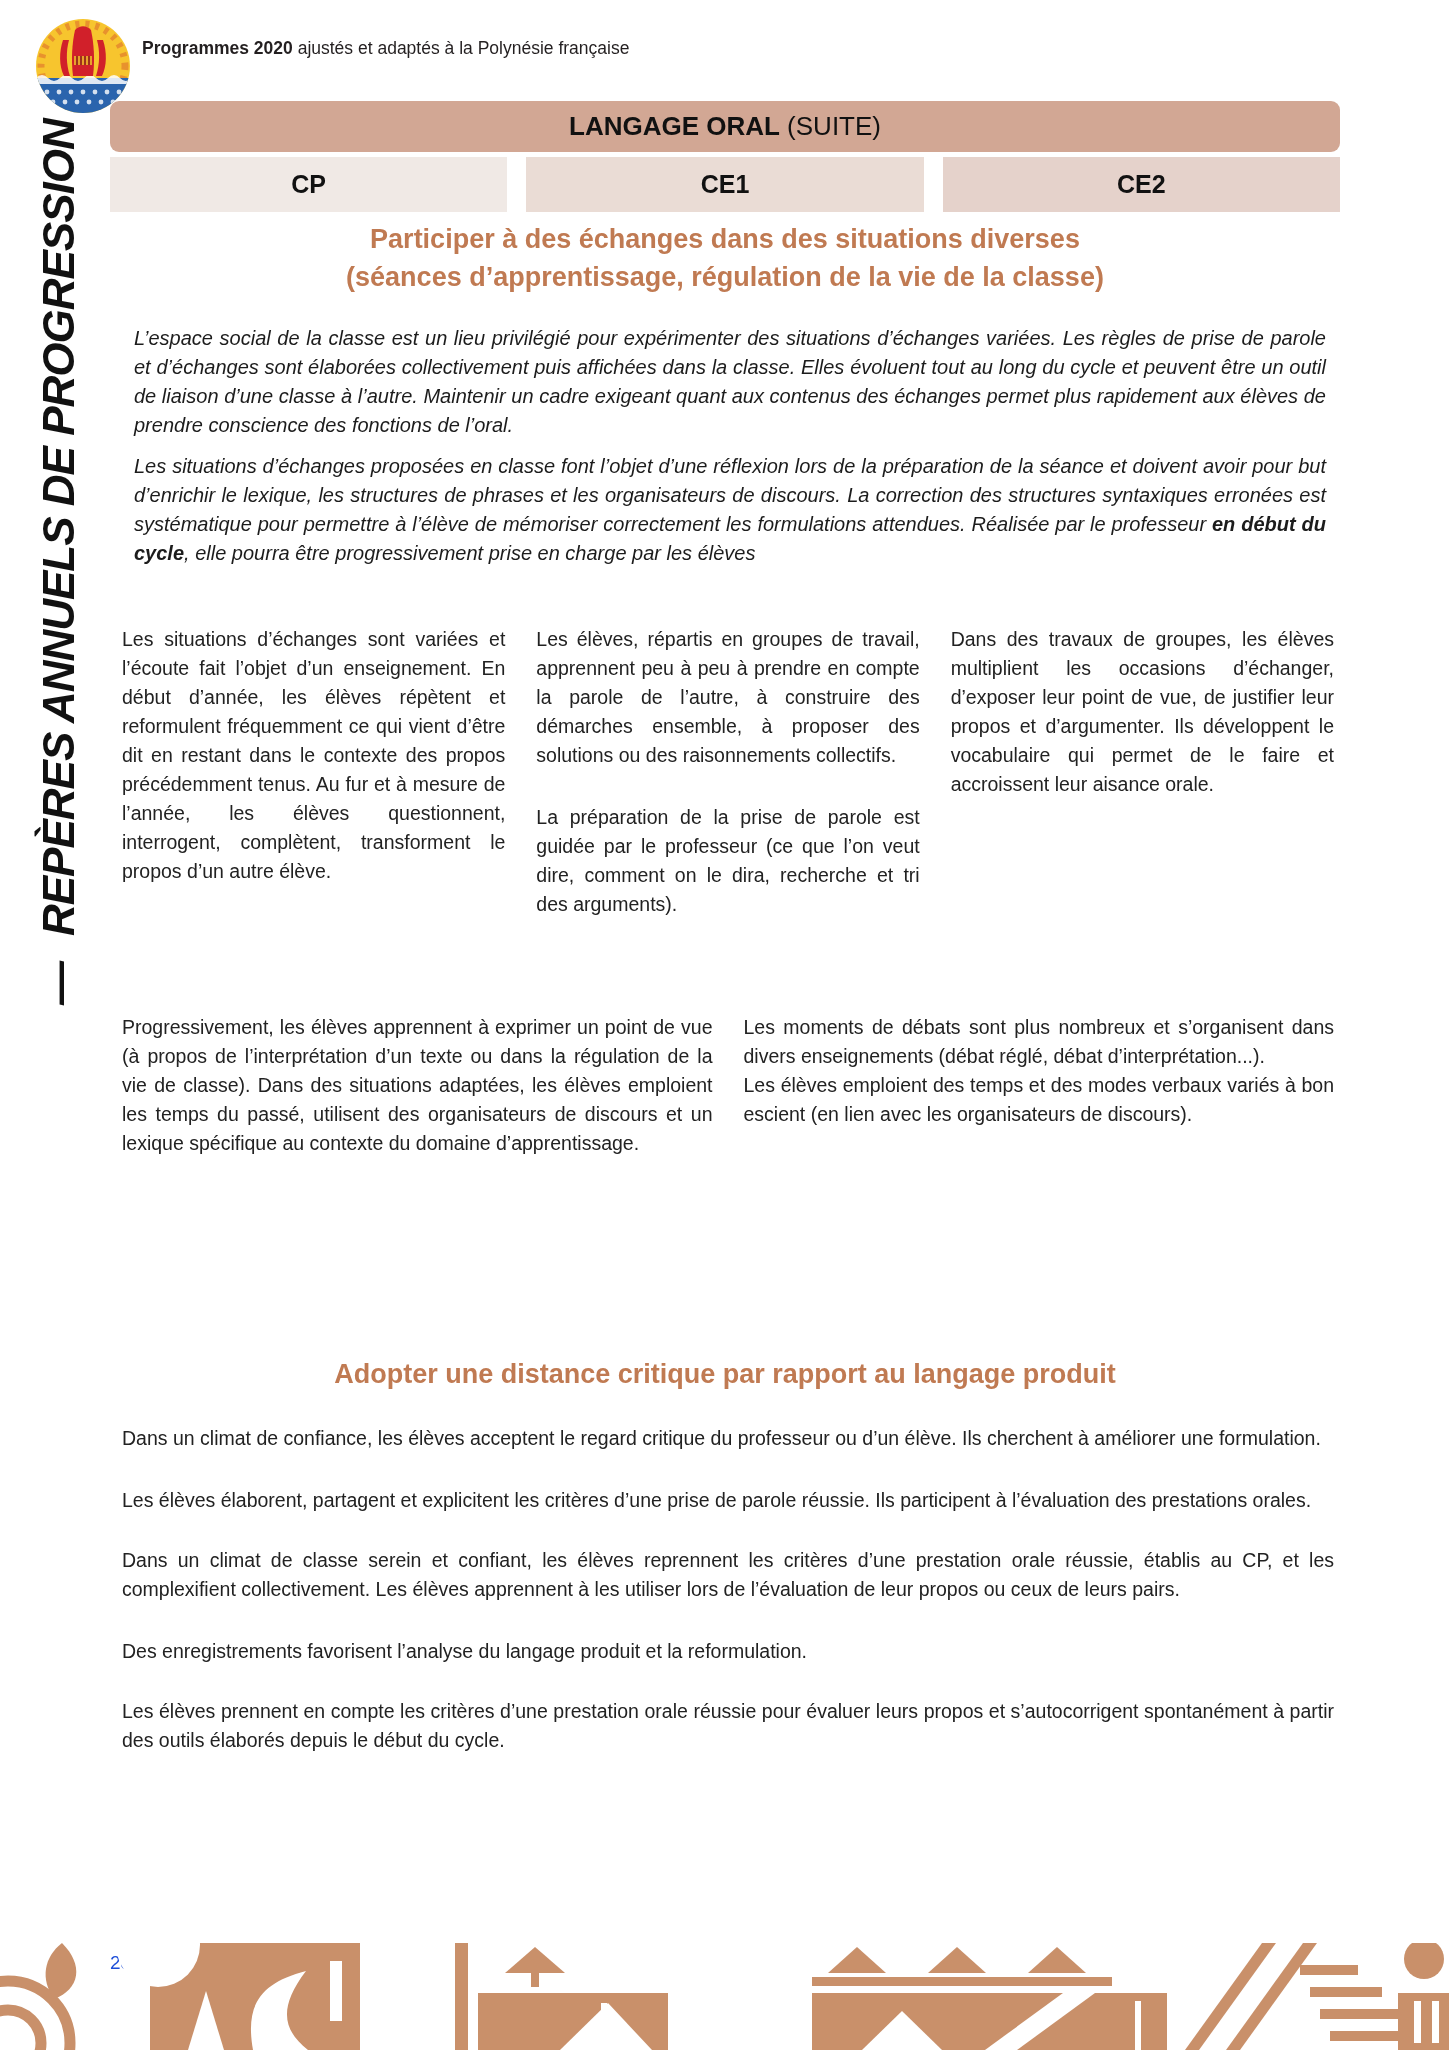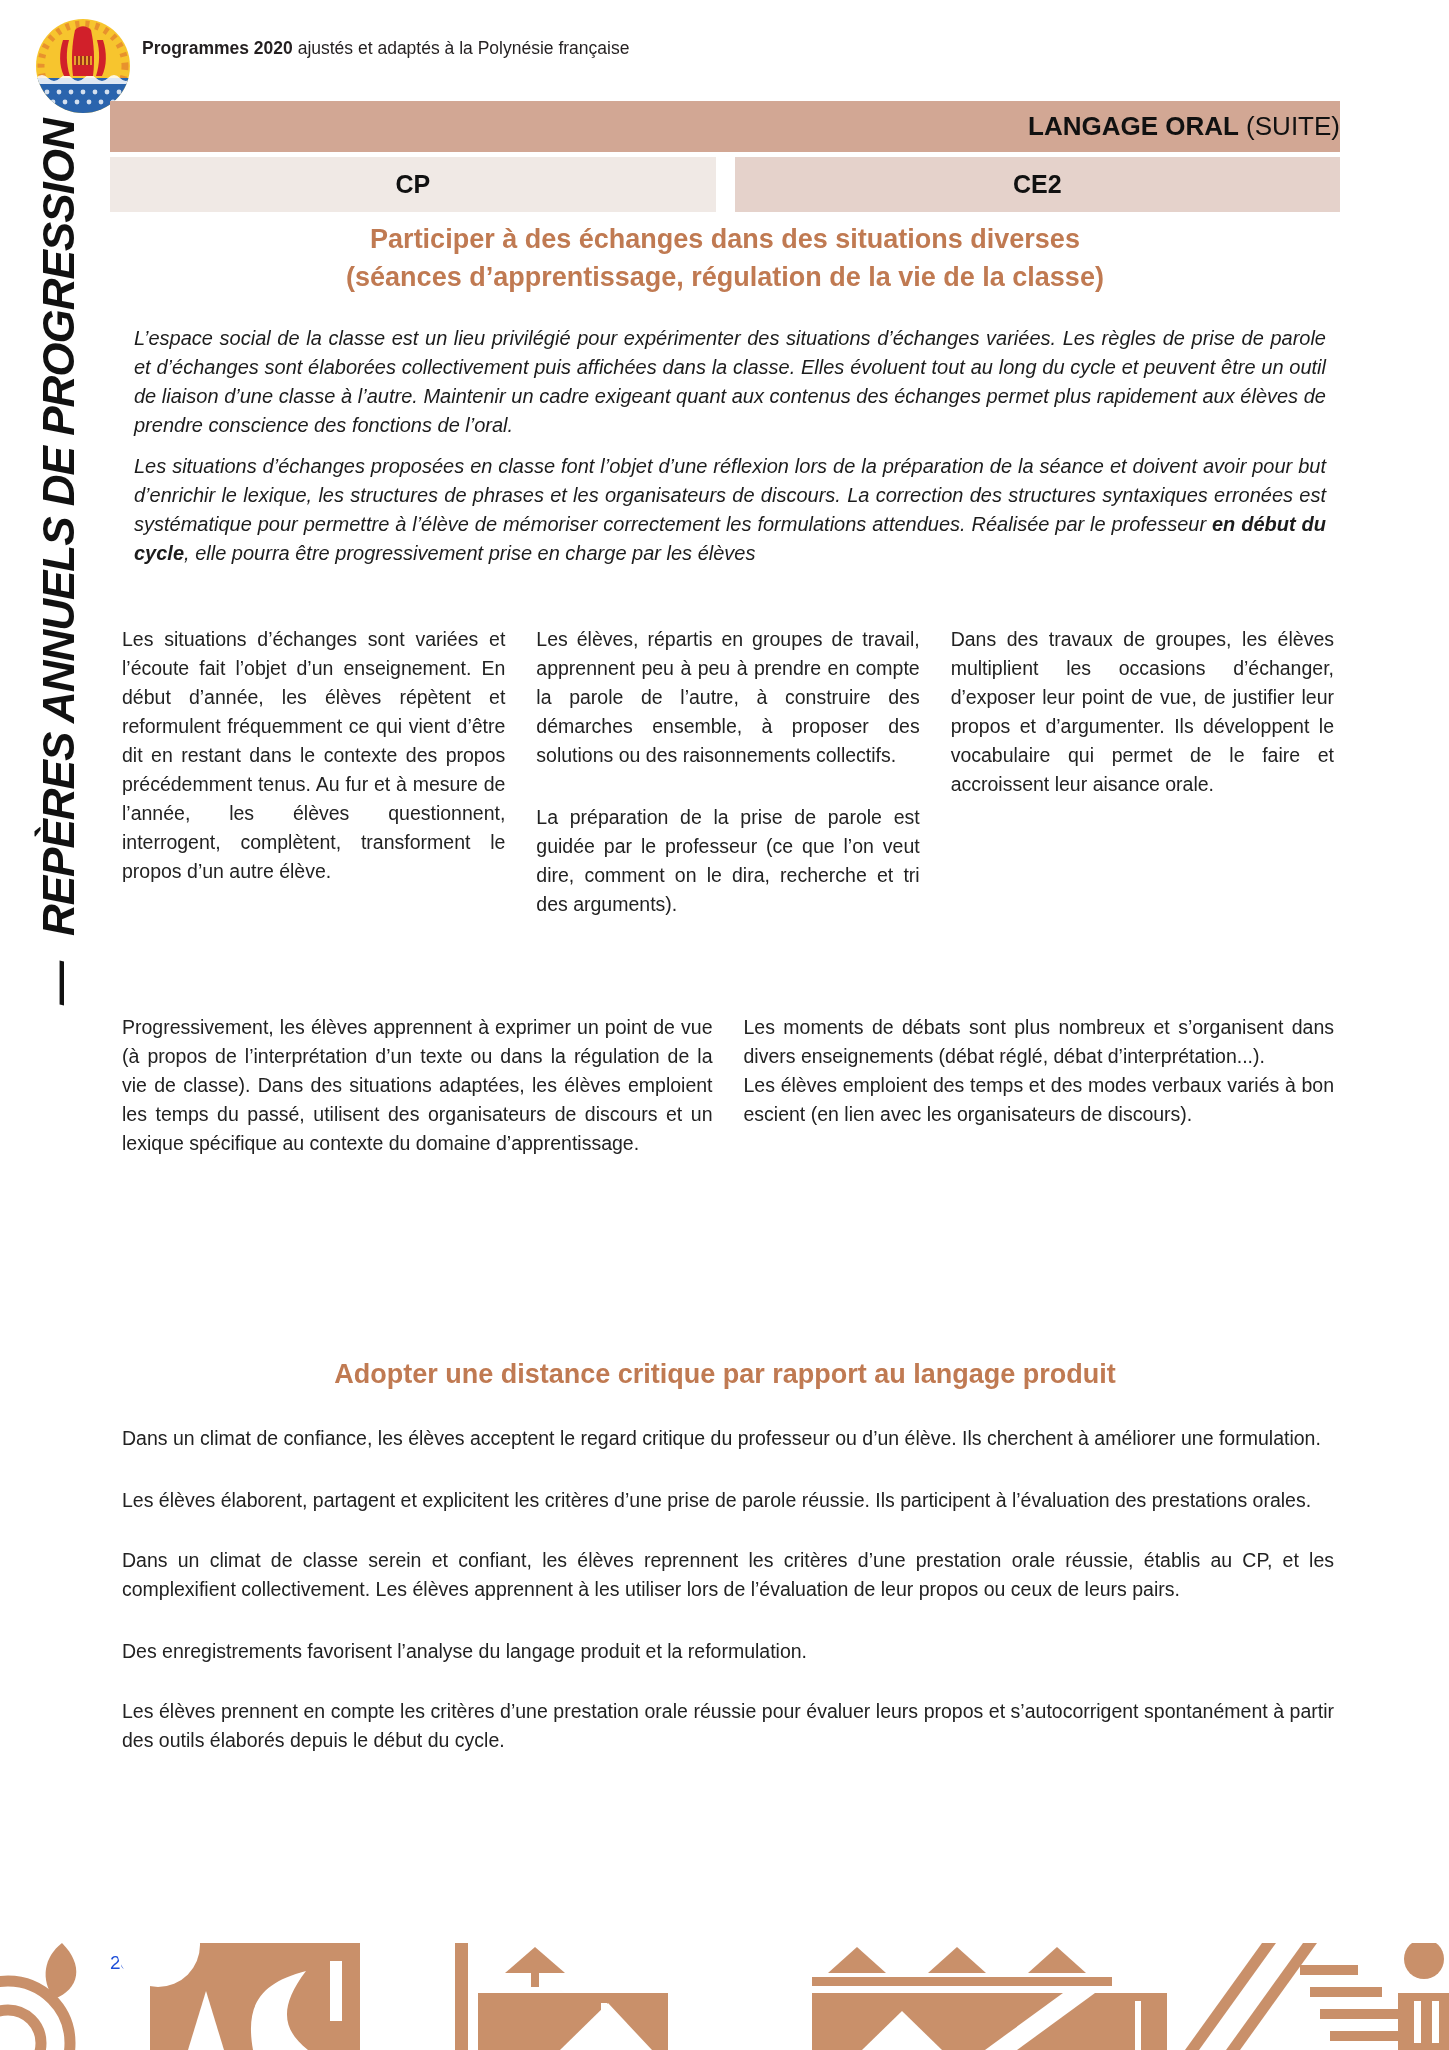--- a/index.html
+++ b/index.html
@@ -15,22 +15,22 @@
   
   .vlabel{
     position:absolute;left:34px;top:1005px;transform:rotate(-90deg);
     transform-origin:left top;white-space:nowrap;
     font-size:44px;font-weight:700;font-style:italic;color:#111;
     letter-spacing:-1px;display:flex;align-items:baseline;gap:26px;
   }
   
   .banner{
     position:absolute;left:110px;top:101px;width:1230px;height:51px;
-    background:#d2a794;display:flex;align-items:center;justify-content:flex-end;
-    font-size:26px;color:#111;
+    background:#d2a794;display:flex;align-items:center;justify-content:center;
+    font-size:26px;color:#111;border-radius:9px;
   }
   .banner b{font-weight:700;}
   .colheads{
     position:absolute;left:110px;top:157px;width:1230px;height:55px;
     display:flex;gap:19px;
   }
   .colheads .cell{
     flex:1 1 0;display:flex;align-items:center;justify-content:center;
     font-size:25px;font-weight:700;color:#111;
   }
@@ -121,20 +121,21 @@
   <span>—</span>
   <span>REPÈRES ANNUELS DE PROGRESSION</span>
 </div>
 
 <div class="banner">
   <span><b>LANGAGE ORAL</b><span> (SUITE)</span></span>
 </div>
 
 <div class="colheads">
   <div class="cell cp">CP</div>
+  <div class="cell ce1">CE1</div>
   <div class="cell ce2">CE2</div>
 </div>
 
 <div class="sec-title s1title">
   <div>Participer à des échanges dans des situations diverses</div>
   <div>(séances d’apprentissage, régulation de la vie de la classe)</div>
 </div>
 
 <div class="intro">
   <p>L’espace social de la classe est un lieu privilégié pour expérimenter des situations d’échanges variées. Les règles de prise de parole et d’échanges sont élaborées collectivement puis affichées dans la classe. Elles évoluent tout au long du cycle et peuvent être un outil de liaison d’une classe à l’autre. Maintenir un cadre exigeant quant aux contenus des échanges permet plus rapidement aux élèves de prendre conscience des fonctions de l’oral.</p>

